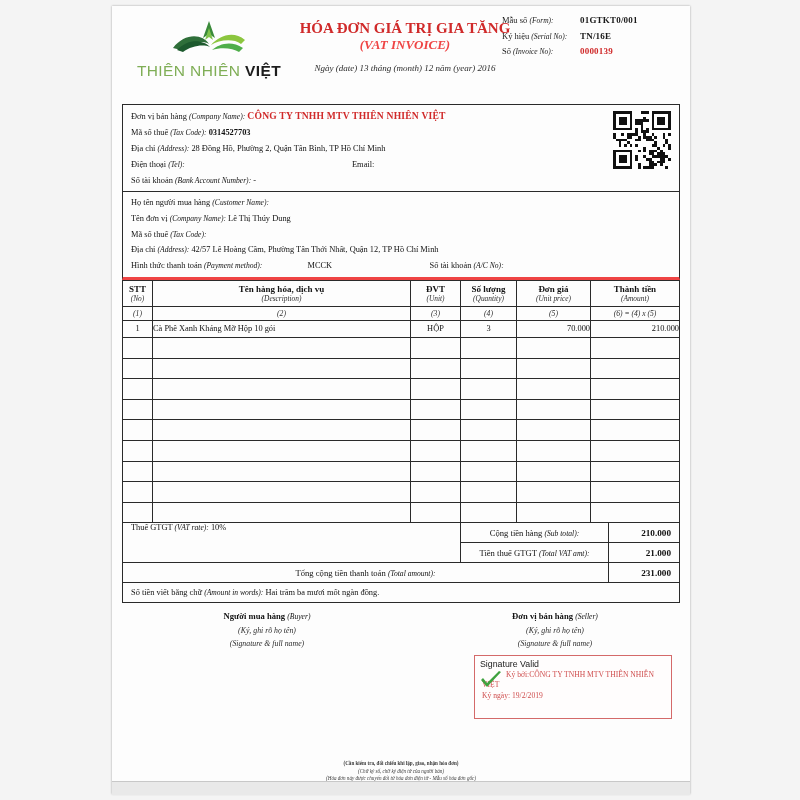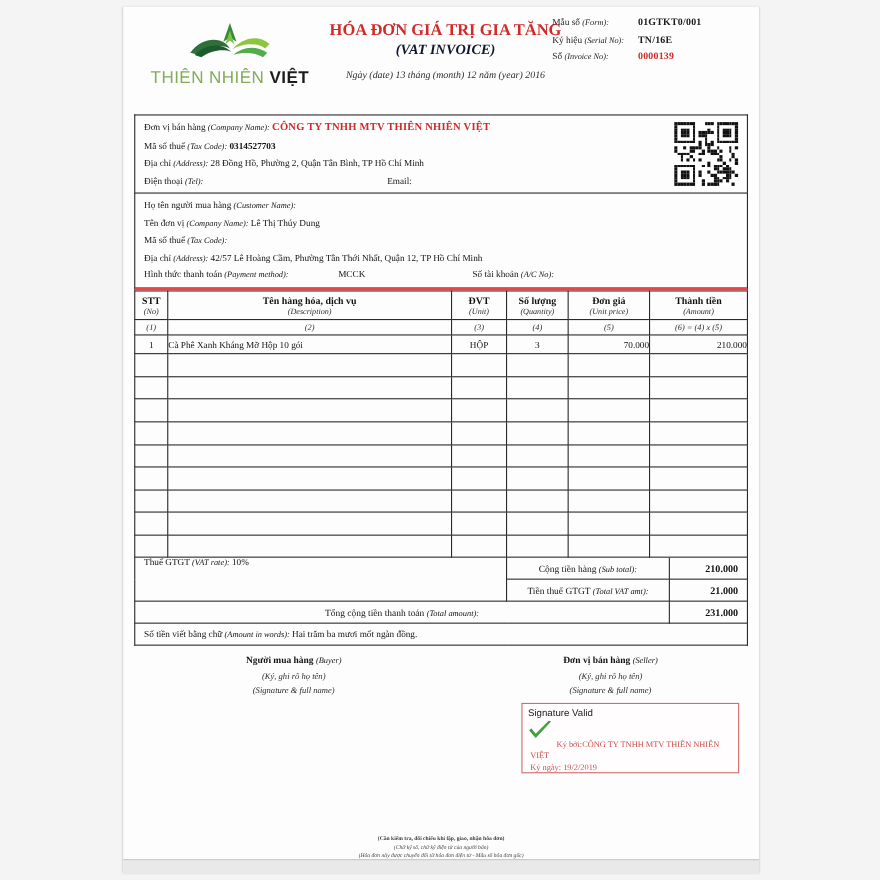--- a/index.html
+++ b/index.html
@@ -75,21 +75,21 @@
     text-align: center;
   }
   .inv-title {
     color: #d02a2a;
     font-size: 15px;
     font-weight: 700;
     line-height: 1.15;
     font-family: "Liberation Serif", serif;
   }
   .inv-subtitle {
-    color: #0f172a;
+    color: #ef4444;
     font-size: 13px;
     font-weight: 700;
     font-style: italic;
     line-height: 1.3;
   }
   .inv-date {
     margin-top: 9px;
     font-size: 9px;
     font-style: italic;
     color: #2b2b2b;
@@ -278,21 +278,21 @@
     border: 1px solid #d46a6a;
     background: #fffdfd;
     padding: 3px 5px;
     box-sizing: border-box;
     text-align: left;
   }
   .digisig-title {
     font-size: 8.8px;
     color: #1a1a1a;
     font-family: "Liberation Sans", sans-serif;
-    margin-bottom: 18px;
+    margin-bottom: 0;
   }
   .check {
     position: absolute;
     left: 5px;
     top: 15px;
     width: 22px;
     height: 18px;
   }
   .digisig-lines {
     margin-left: 0;
@@ -851,20 +851,25 @@
           <span>Địa chỉ</span>
           <i>(Address):</i>
           <span class="val">28 Đồng Hồ, Phường 2, Quận Tân Bình, TP Hồ Chí Minh</span>
         </div>
         <div class="prow">
           <span>Điện thoại</span>
           <i>(Tel):</i>
           <span class="inline-sub val"></span>
           <span>Email:</span>
           <span class="val"></span>
+        </div>
+        <div class="prow">
+          <span>Số tài khoản</span>
+          <i>(Bank Account Number):</i>
+          <span class="val">-</span>
         </div>
       </div>
 
       <div class="party last">
         <div class="prow">
           <span>Họ tên người mua hàng</span>
           <i>(Customer Name):</i>
           <span class="val"></span>
         </div>
         <div class="prow">

